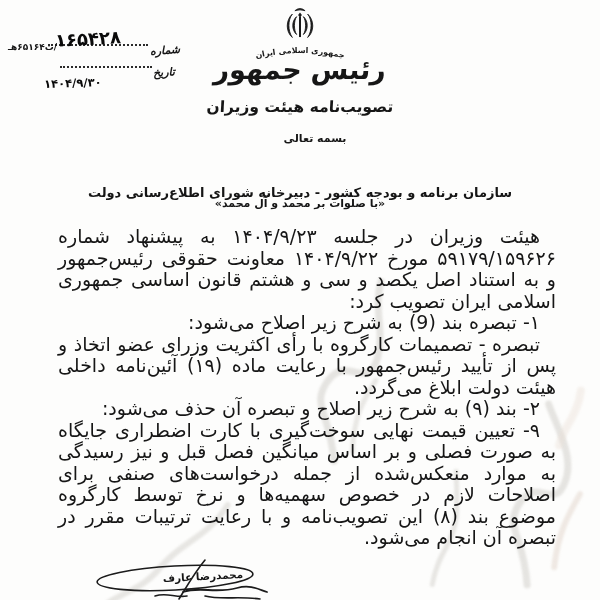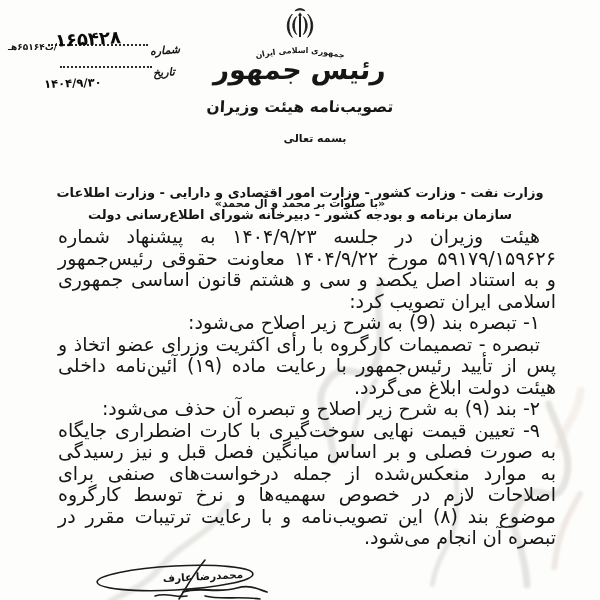--- a/index.html
+++ b/index.html
@@ -120,21 +120,20 @@
 
     <span class="meta-label lbl-date">تاریخ</span>
     <span class="dots dots-date"></span>
     <span class="hand hand-date" dir="rtl">۱۴۰۴/۹/۳۰</span>
   </div>
 
   <div class="besmele">بسمه تعالی</div>
   <div class="salawat">«با صلوات بر محمد و آل محمد»</div>
 
   <div class="addressees">
-    <div>وزارت نفت - وزارت کشور - وزارت امور اقتصادی و دارایی - وزارت اطلاعات</div>
     <div>سازمان برنامه و بودجه کشور - دبیرخانه شورای اطلاع‌رسانی دولت</div>
   </div>
 
   <div class="body-text">
     <p>هیئت وزیران در جلسه ۱۴۰۴/۹/۲۳ به پیشنهاد شماره ۵۹۱۷۹/۱۵۹۶۲۶ مورخ ۱۴۰۴/۹/۲۲ معاونت حقوقی رئیس‌جمهور و به استناد اصل یکصد و سی و هشتم قانون اساسی جمهوری اسلامی ایران تصویب کرد:</p>
     <p>۱- تبصره بند (9) به شرح زیر اصلاح می‌شود:</p>
     <p>تبصره - تصمیمات کارگروه با رأی اکثریت وزرای عضو اتخاذ و پس از تأیید رئیس‌جمهور با رعایت ماده (۱۹) آئین‌نامه داخلی هیئت دولت ابلاغ می‌گردد.</p>
     <p>۲- بند (۹) به شرح زیر اصلاح و تبصره آن حذف می‌شود:</p>
     <p>۹- تعیین قیمت نهایی سوخت‌گیری با کارت اضطراری جایگاه به صورت فصلی و بر اساس میانگین فصل قبل و نیز رسیدگی به موارد منعکس‌شده از جمله درخواست‌های صنفی برای اصلاحات لازم در خصوص سهمیه‌ها و نرخ توسط کارگروه موضوع بند (۸) این تصویب‌نامه و با رعایت ترتیبات مقرر در تبصره آن انجام می‌شود.</p>
   </div>

